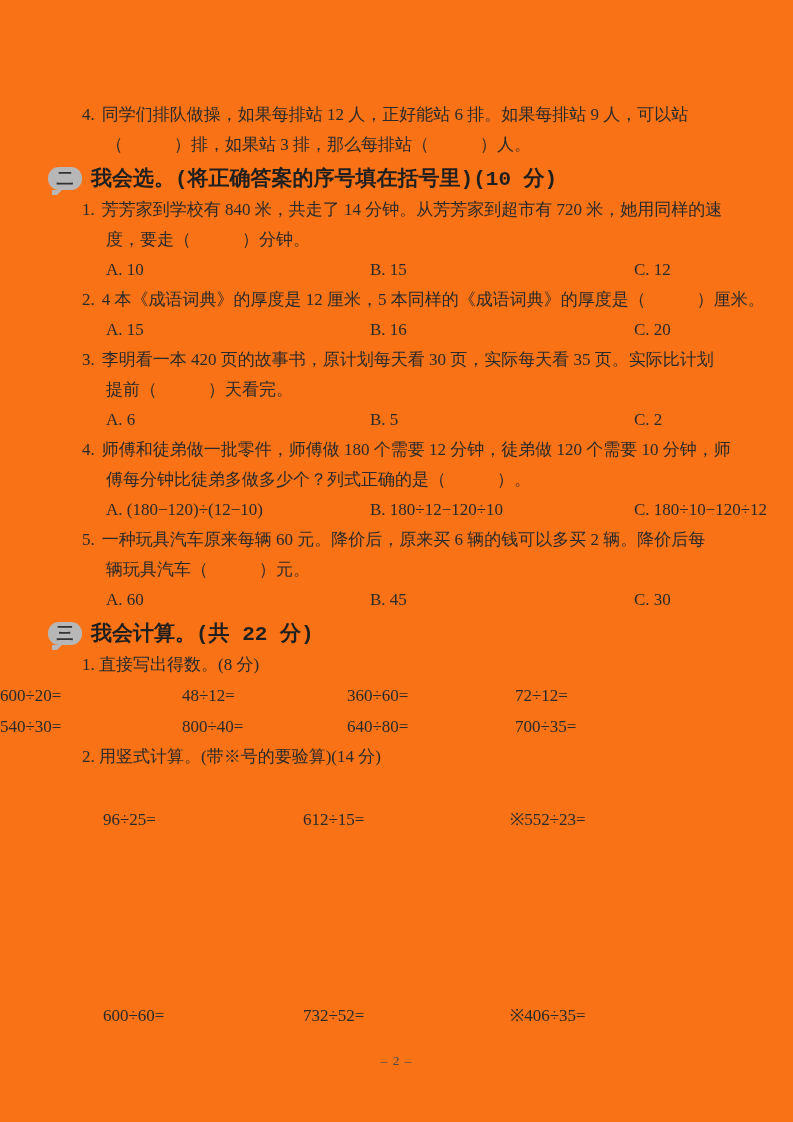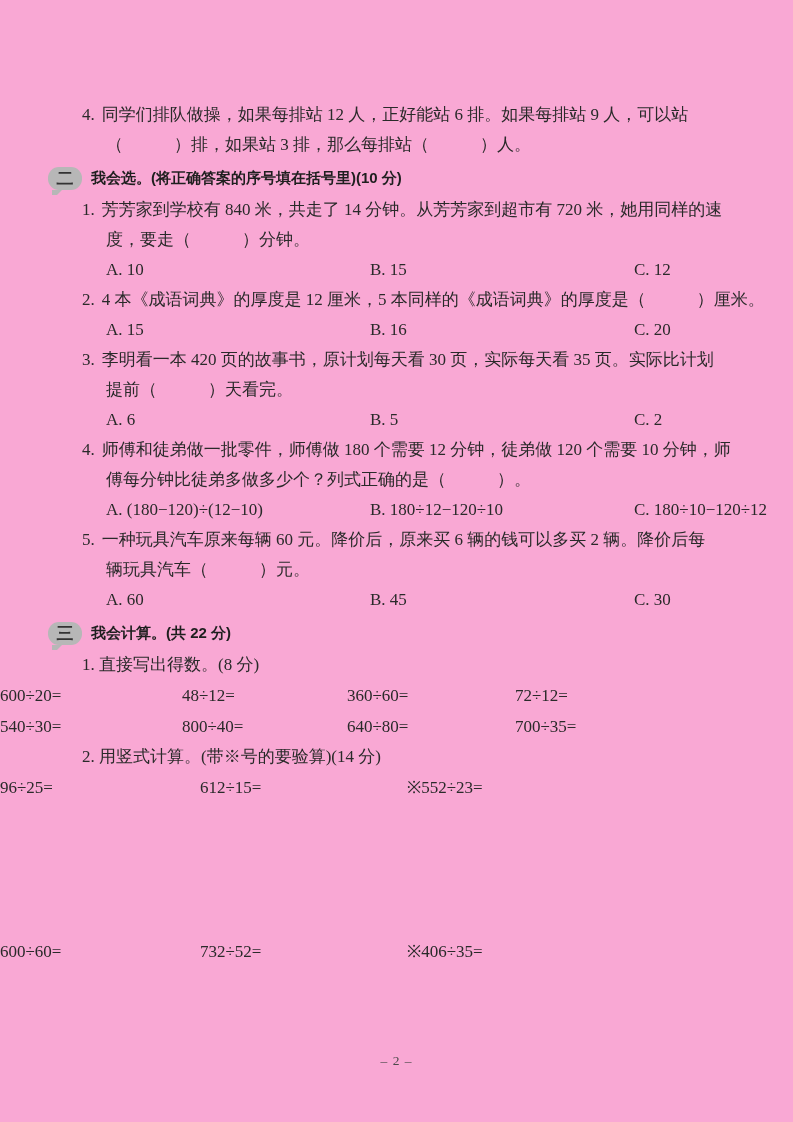--- a/index.html
+++ b/index.html
@@ -1,20 +1,20 @@
 <!DOCTYPE html>
 <html><head>
 <meta charset="utf-8">
 <style>
   html, body { margin: 0; padding: 0; background: #ffffff; }
   .page {
     position: relative;
     width: 793px;
     height: 1122px;
-    background: #f9a8d4;
+    background: #f97316;
     overflow: hidden;
     font-family: "Liberation Serif", "DejaVu Serif", serif;
     color: #2a2a2a;
     font-size: 17px;
   }
   .content { padding-top: 100px; }
 
   .qline { line-height: 30px; white-space: nowrap; }
   .qline.first { padding-left: 82px; }
   .qline.cont  { padding-left: 106px; }
@@ -53,36 +53,36 @@
     position: absolute;
     left: 4px;
     bottom: -5px;
     width: 0; height: 0;
     border: 5px solid transparent;
     border-top-color: #b7b7b7;
     border-left-color: #b7b7b7;
     border-bottom-width: 0;
   }
   .section-title {
-    font-family: Liberation Sans, sans-serif;
+    font-family: Liberation Mono, monospace;
     font-weight: bold;
-    font-size: 15px;
+    font-size: 21px;
     color: #1f1f1f;
     white-space: nowrap;
   }
 
   .sub-title { padding-left: 82px; line-height: 30px; white-space: nowrap; }
 
   .oral-row { display: flex; line-height: 31px; }
   .oral-row .c1 { width: 182px; }
   .oral-row .c2 { width: 165px; }
   .oral-row .c3 { width: 168px; }
   .oral-row .c4 { flex: 1; }
 
-  .vert-row { display: flex; line-height: 31px; }
+  .vert-row { display: flex; padding-left: 103px; line-height: 31px; margin-top: 32px; }
   .vert-row .c1 { width: 200px; }
   .vert-row .c2 { width: 207px; }
   .vert-row .c3 { flex: 1; font-family: Liberation Serif, serif; }
 
   .work-space { height: 133px; }
 
   .footer {
     position: absolute;
     left: 0; right: 0;
     top: 1053px;

